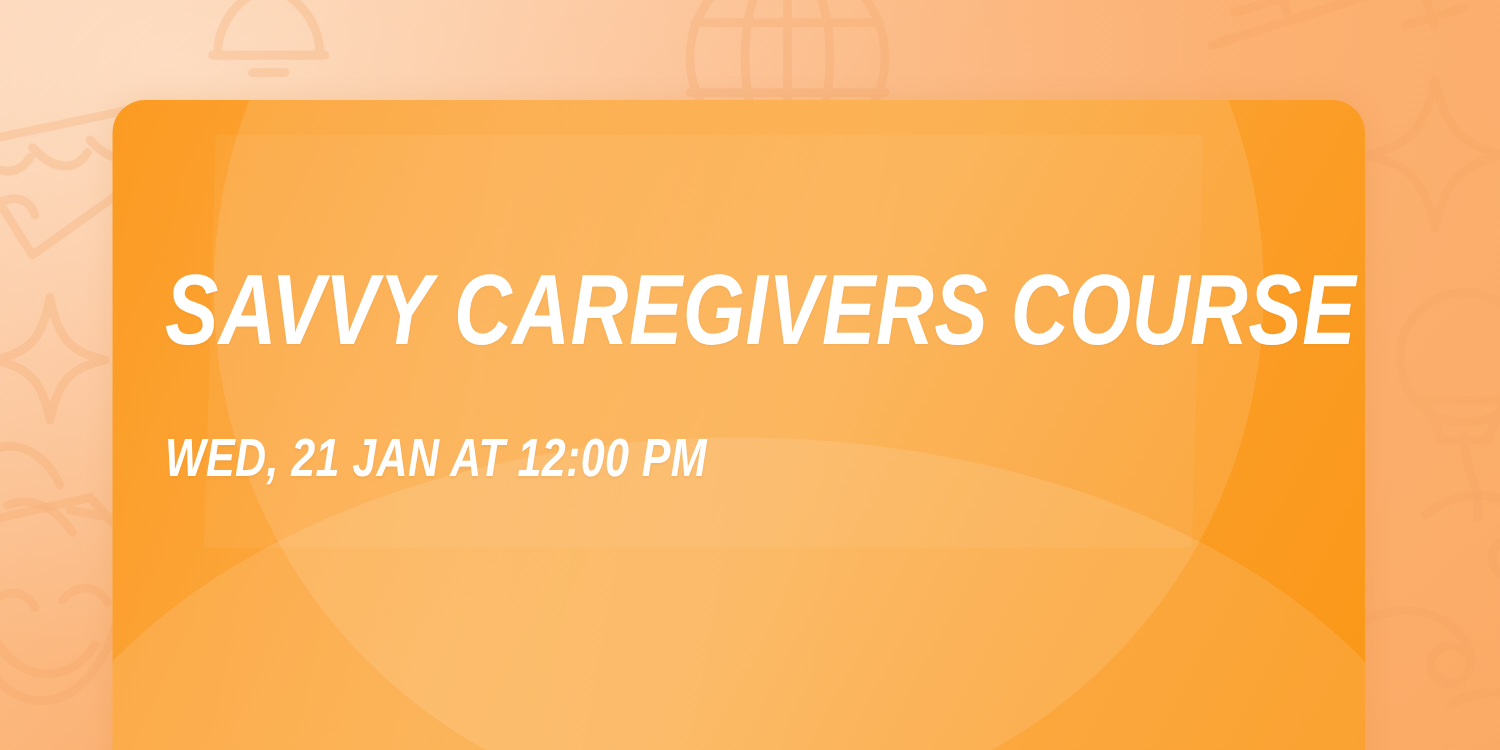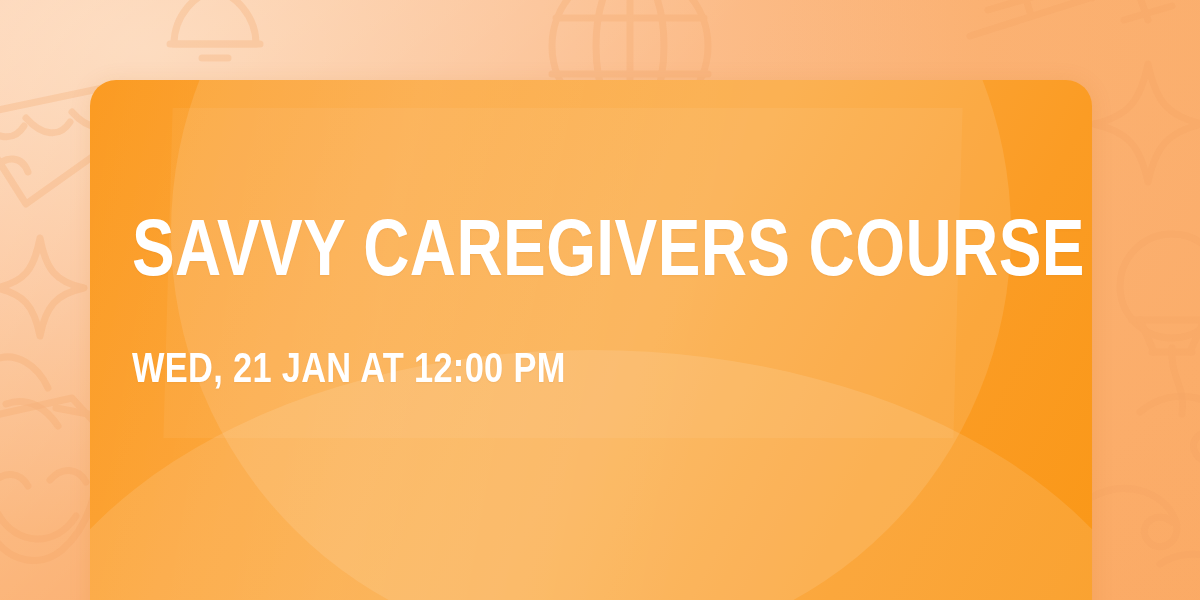--- a/index.html
+++ b/index.html
@@ -6,20 +6,21 @@
     margin: 0;
     padding: 0;
     background: #fff;
   }
   #banner {
     position: relative;
     width: 1200px;
     height: 600px;
     overflow: hidden;
     font-family: "Liberation Sans", sans-serif;
+    font-style: italic;
   }
 
   
   .bg-base {
     position: absolute;
     inset: 0;
     background:
       radial-gradient(120% 140% at 12% 8%, #fdd2ae 0%, #fcc295 28%, #fbb274 58%, #fbab68 100%);
   }
   .bg-base::after {

